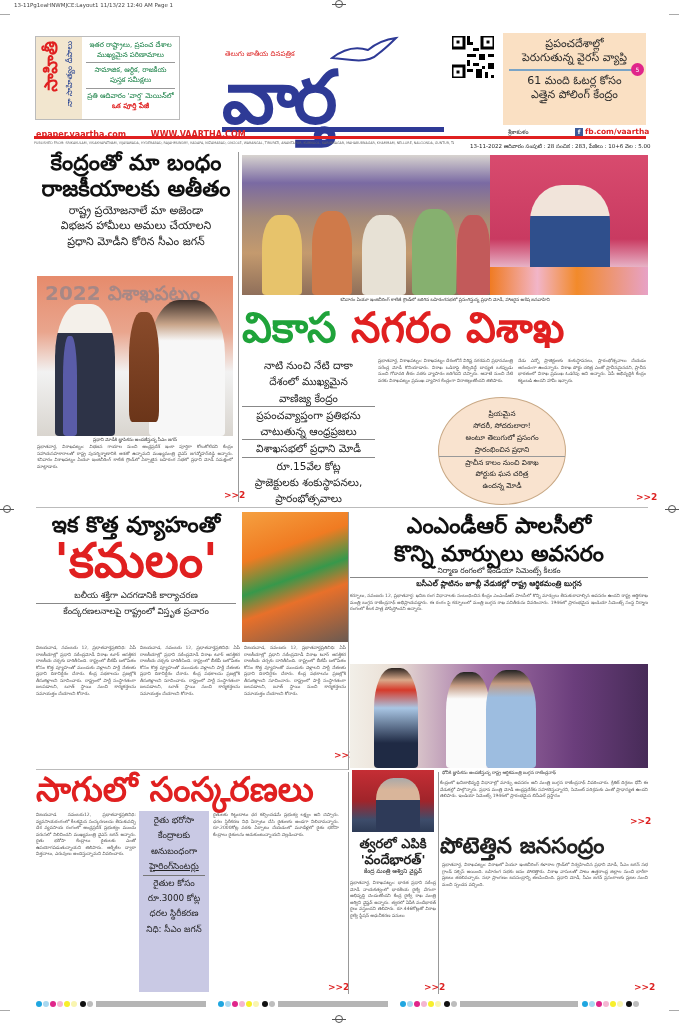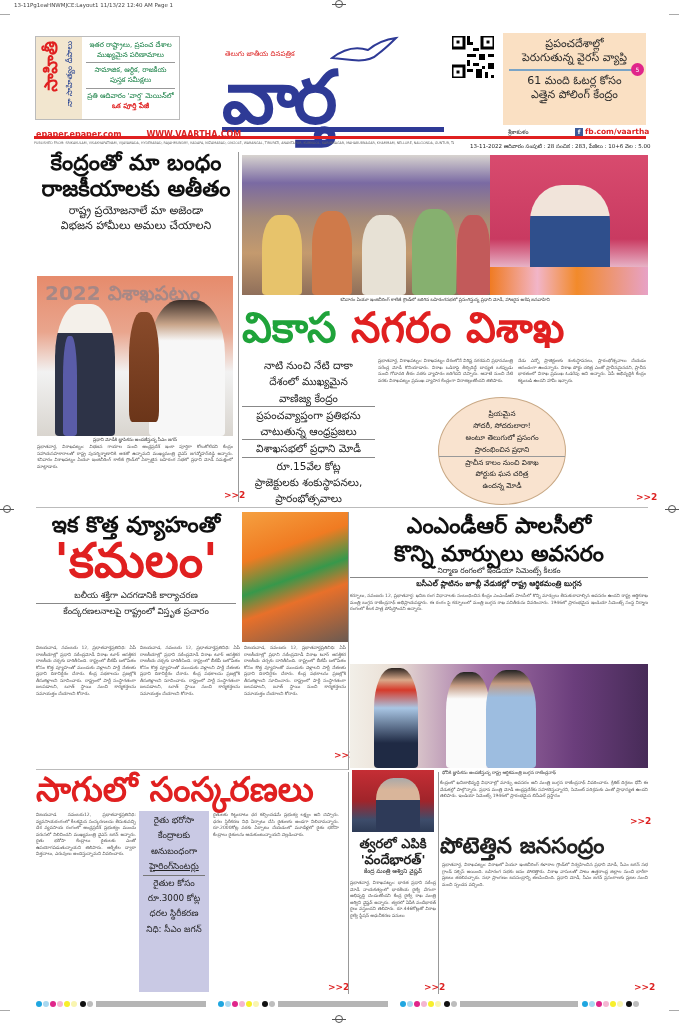--- a/index.html
+++ b/index.html
@@ -140,36 +140,37 @@
   <div class="l1">ప్రపంచదేశాల్లో</div>
   <div class="l1" style="padding-top:0">పెరుగుతున్న వైరస్ వ్యాప్తి</div>
   <div class="rule">
     <div class="badge">5</div>
   </div>
   <div class="l2">61 మంది ఓటర్ల కోసం</div>
   <div class="l2">ఎత్తైన పోలింగ్ కేంద్రం</div>
 </div>
 
 <div class="abs urls">
-  <span>epaper.epaper.com</span>
+  <span>epaper.vaartha.com</span>
   <span>WWW.VAARTHA.COM</span>
 </div>
 <div class="abs edition">శ్రీకాకుళం</div>
 <div class="abs fb">
   <span class="fb-icon">f</span><span>fb.com/vaartha</span>
 </div>
 <div class="abs redbar"></div>
 <div class="abs publine">PUBLISHED FROM: SRIKAKULAM, VISAKHAPATNAM, VIJAYAWADA, HYDERABAD, RAJAHMUNDRY, KADAPA, NIZAMABAD, ONGOLE, WARANGAL, TIRUPATI, ANANTAPUR, KURNOOL, KARIMNAGAR, MAHABUBNAGAR, KHAMMAM, NELLORE, NALGONDA, GUNTUR, TADEPALLIGUDEM</div>
 <div class="abs dateline">13-11-2022 ఆదివారం సంపుటి : 28 సంచిక : 283, పేజీలు : 10+6 వెల : 5.00</div>
 
 <div class="abs lead-head">
   <div class="t1 h-big">కేంద్రంతో మా బంధం</div>
   <div class="t2 h-big">రాజకీయాలకు అతీతం</div>
   <div class="sub">రాష్ట్ర ప్రయోజనాలే మా అజెండా</div>
   <div class="sub">విభజన హామీలు అమలు చేయాలని</div>
+  <div class="sub">ప్రధాని మోడీని కోరిన సీఎం జగన్</div>
 </div>
 <div class="abs photo photo-lead">
   <div class="banner">2022 విశాఖపట్నం</div>
   <div class="fig" style="left:18px;top:28px;width:60px;height:132px;background:linear-gradient(180deg,#f4f0ea 0%,#f4f0ea 22%,#2d3347 22%,#2d3347 100%);"></div>
   <div class="fig" style="left:26px;top:60px;width:14px;height:100px;background:#5a5ca8;"></div>
   <div class="fig" style="left:112px;top:24px;width:76px;height:136px;background:linear-gradient(180deg,#3c2e28 0%,#c9a58a 18%,#f7f7f7 30%,#f7f7f7 100%);"></div>
   <div class="fig" style="left:92px;top:36px;width:30px;height:110px;background:linear-gradient(180deg,#8a4b2b,#6b3519);border-radius:40% 40% 10% 10%;"></div>
 </div>
 <div class="abs caption" style="left:37px;top:437px;width:196px;">ప్రధాని మోడీకి జ్ఞాపికను అందజేస్తున్న సీఎం జగన్</div>
 <div class="abs col-text" style="left:37px;top:444px;width:196px;height:55px;">ప్రభాతవార్త, విశాఖపట్నం: విభజన గాయాల నుంచి ఆంధ్రప్రదేశ్ ఇంకా పూర్తిగా కోలుకోలేదని కేంద్రం సహాయసహకారాలతో రాష్ట్ర పునర్నిర్మాణానికి ఆశతో ఉన్నామని ముఖ్యమంత్రి వైఎస్ జగన్మోహన్‌రెడ్డి అన్నారు. శనివారం విశాఖపట్నం ఏయూ ఇంజినీరింగ్ కాలేజీ గ్రౌండ్‌లో ఏర్పాటైన బహిరంగ సభలో ప్రధాని మోడీ సమక్షంలో మాట్లాడారు.</div>

